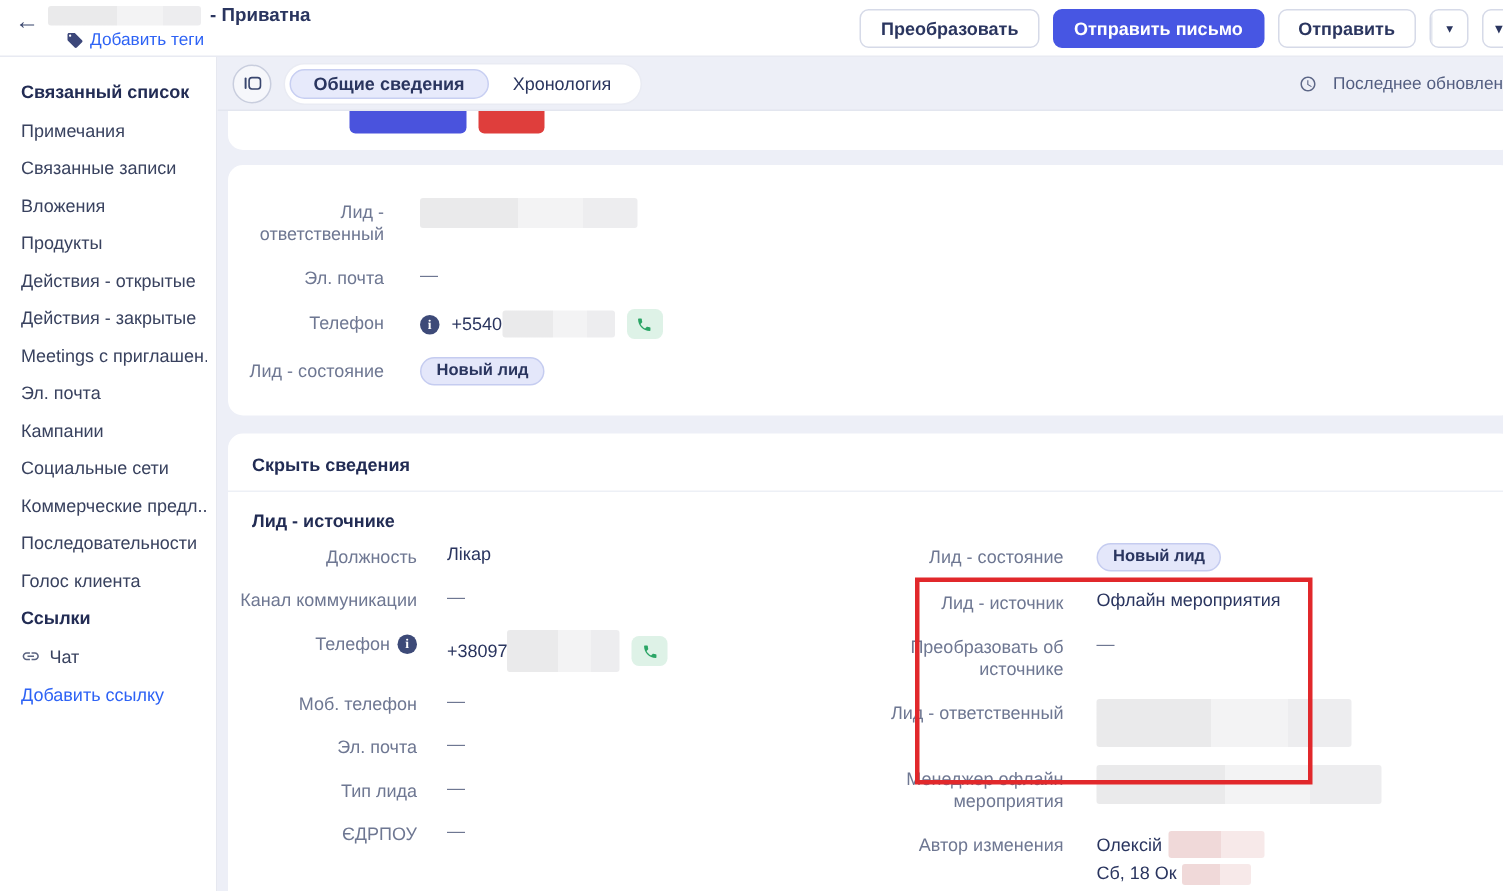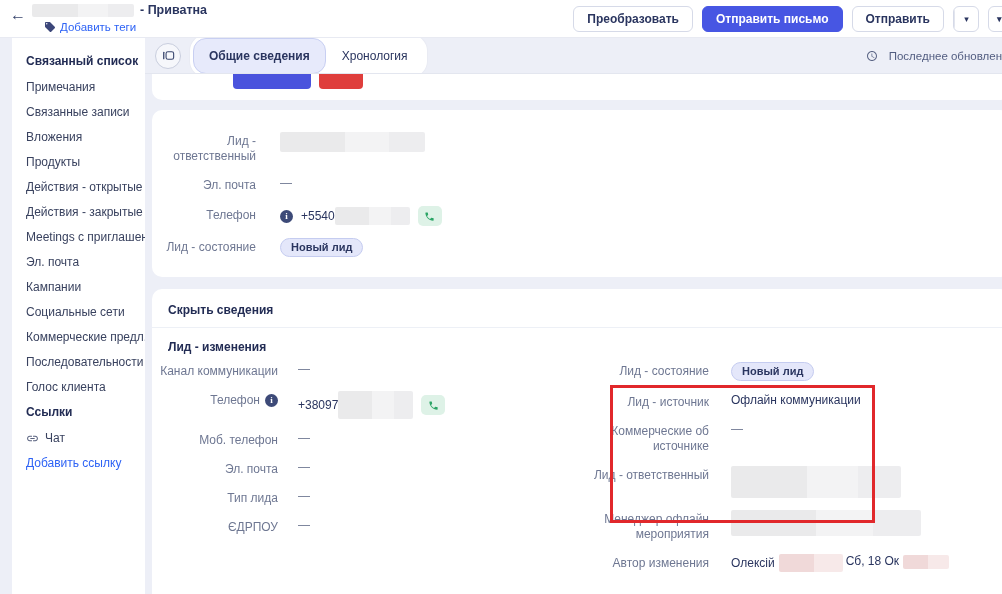--- a/index.html
+++ b/index.html
@@ -24,53 +24,53 @@
     cursor:pointer;font-family:inherit;white-space:nowrap;}
   .btn-primary{background:#4756e3;border-color:#4756e3;color:#fff;}
   .btn-split{display:inline-flex;align-items:stretch;border:1px solid #d6dae8;border-radius:6px;
     overflow:hidden;height:26px;background:#fff;}
   .btn-split .main{padding:0 11px;display:flex;align-items:center;font-size:12px;font-weight:700;
     color:#2a355f;cursor:pointer;}
   .btn-split .caret{width:24px;display:flex;align-items:center;justify-content:center;
     border-left:1px solid #e2e5ee;cursor:pointer;font-size:9px;color:#2a355f;}
   .btn-edge{width:46px;margin-right:-32px;justify-content:flex-start;padding:0 0 0 8px;font-size:9px;}
   
-  .sidebar{position:absolute;top:38px;left:12px;width:145px;bottom:0;background:#fff;
+  .sidebar{position:absolute;top:38px;left:0;width:145px;bottom:0;background:#fff;
     border-right:1px solid #e6e8f0;padding:12px 6px 0 14px;font-size:12px;}
   .side-title{font-weight:700;color:#222c54;margin:4px 0 12px;}
   .side-item{color:#39425f;margin:0 0 11px;cursor:pointer;white-space:nowrap;overflow:hidden;}
   .side-link{color:#2e63f5;margin:2px 0 14px;cursor:pointer;line-height:15px;}
-  .chat-item{display:flex;gap:6px;align-items:flex-end;}
+  .chat-item{display:flex;gap:6px;align-items:flex-start;}
   
   .main{position:absolute;top:38px;left:145px;right:0;bottom:0;background:#edeff7;overflow:hidden;}
   .tabbar{height:36px;display:flex;align-items:center;padding:0 0 0 10px;
     border-bottom:1px solid #e3e6ef;overflow:hidden;}
   .circle-btn{width:26px;height:26px;border-radius:50%;border:1px solid #c9cede;background:#f6f7fb;
     display:flex;align-items:center;justify-content:center;cursor:pointer;flex:none;}
   .tabs{margin-left:9px;background:#fff;border-radius:16px;padding:3px;display:flex;
     box-shadow:0 0 0 1px #e9ebf3;align-items:center;}
-  .tab{height:36px;padding:0 15px;border-radius:13px;display:flex;align-items:center;
+  .tab{height:20px;padding:0 15px;border-radius:13px;display:flex;align-items:center;
     font-size:12px;color:#2a355f;cursor:pointer;border:1px solid transparent;}
   .tab.active{background:#e7eafb;border-color:#c8cff2;font-weight:700;}
   .last-update{margin-left:auto;display:flex;align-items:center;gap:11px;color:#525d80;
     font-size:11.5px;white-space:nowrap;flex:none;}
   .scroll{position:absolute;top:36px;left:0;right:0;bottom:0;overflow:hidden;padding-left:7px;}
   .card{background:#fff;border-radius:10px;margin-right:-8px;}
   .card1{height:42px;margin-top:-16px;position:relative;}
   .badge-row{position:absolute;top:9px;left:81px;display:flex;gap:8px;}
   .tbadge{height:22px;border-radius:4px;cursor:pointer;}
   .tbadge.blue{width:78px;background:#4a53dd;}
   .tbadge.red{width:44px;background:#df3e3c;}
   .card2{margin-top:10px;padding:16px 0 14px;}
   .card3{margin-top:12px;padding:10px 0 60px;position:relative;}
   
   .frow{display:flex;align-items:flex-start;padding:6px 0;}
   .flabel{font-size:12px;color:#6e7792;text-align:right;flex:none;line-height:15px;padding-top:2px;}
   .fvalue{font-size:12px;color:#2a355f;line-height:15px;display:flex;align-items:center;gap:8px;}
-  .fvalue.col{flex-direction:row;align-items:flex-start;gap:3px;}
+  .fvalue.col{flex-direction:column;align-items:flex-start;gap:3px;}
   .dash{color:#6e7792;}
   .card2 .flabel{width:104px;margin-right:24px;}
   .cols{display:flex;margin-top:2px;}
   .colL{width:392px;flex:none;}
   .colR{flex:1;padding-left:10px;}
   .colL .flabel{width:126px;margin-right:20px;}
   .colR .flabel{width:155px;margin-right:22px;}
   .rh28{min-height:28px;}.rh30{min-height:30px;}.rh32{min-height:32px;}
   .rh34{min-height:34px;}.rh40{min-height:40px;}.rh44{min-height:44px;}
   .status-badge{background:#e4e7fa;border:1px solid #c5ccf0;color:#2a355f;font-size:11px;
@@ -216,27 +216,31 @@
       <div class="frow rh30">
         <div class="flabel">Лид - состояние</div>
         <div class="fvalue">
             <span class="status-badge">Новый лид</span>
           </div>
       </div>
     </div>
 
     <div class="card card3">
       <div class="hide-details">Скрыть сведения</div>
-      <div class="section-title">Лид - изменения</div>
+      <div class="section-title">Лид - источнике</div>
 
       <div class="red-box"></div>
 
       <div class="cols">
 
         <div class="colL">
+          <div class="frow rh28">
+            <div class="flabel">Должность</div>
+            <div class="fvalue">Лікар</div>
+          </div>
           <div class="frow rh28">
             <div class="flabel">Канал коммуникации</div>
             <div class="fvalue dash">—</div>
           </div>
           <div class="frow rh34">
             <div class="flabel label-icon">
               <span>Телефон</span>
               <span class="info-icon">i</span>
             </div>
             <div class="fvalue">
@@ -271,24 +275,24 @@
 
         <div class="colR">
           <div class="frow rh28">
             <div class="flabel">Лид - состояние</div>
             <div class="fvalue">
                 <span class="status-badge">Новый лид</span>
               </div>
           </div>
           <div class="frow rh28">
             <div class="flabel">Лид - источник</div>
-            <div class="fvalue">Офлайн коммуникации</div>
+            <div class="fvalue">Офлайн мероприятия</div>
           </div>
           <div class="frow rh40">
-            <div class="flabel">Коммерческие об источнике</div>
+            <div class="flabel">Преобразовать об источнике</div>
             <div class="fvalue dash">—</div>
           </div>
           <div class="frow rh34">
             <div class="flabel">Лид - ответственный</div>
             <div class="fvalue">
                 <span class="redact" style="width:170px;height:32px;"></span>
               </div>
           </div>
           <div class="frow rh40">
             <div class="flabel">Менеджер офлайн мероприятия</div>

